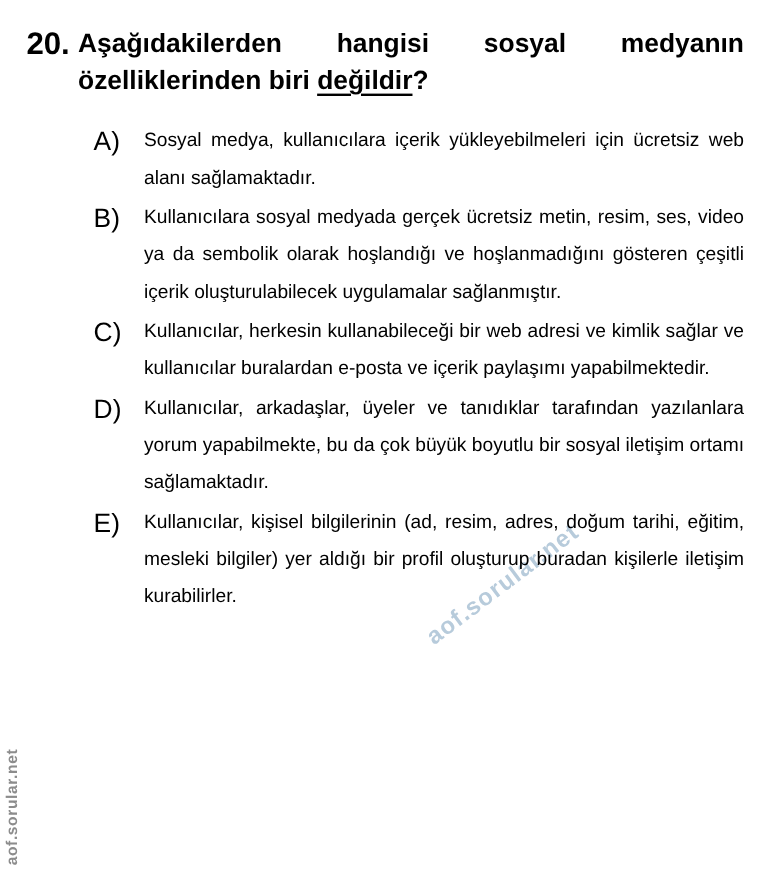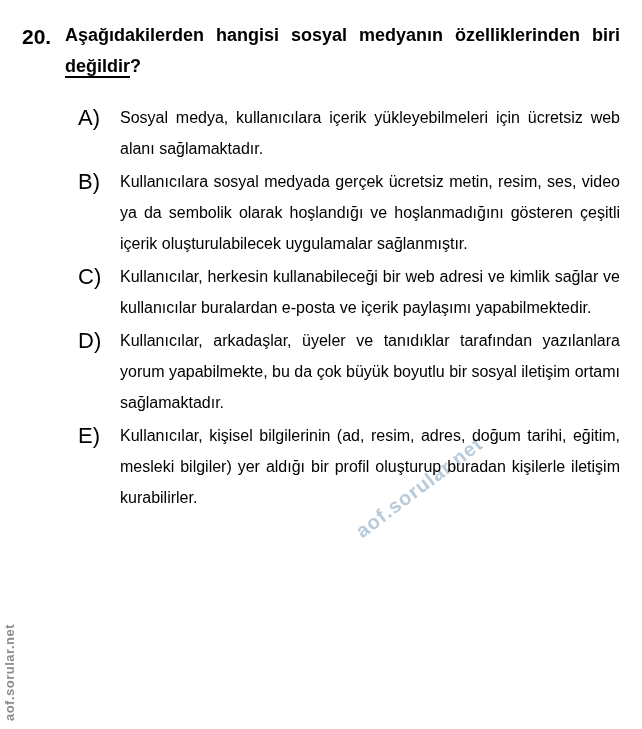--- a/index.html
+++ b/index.html
@@ -15,29 +15,29 @@
     padding-top: 20px;
   }
   .content { position: relative; z-index: 1; }
   .q-row {
     display: flex;
     padding: 0 22px 0 22px;
   }
   .q-num {
     flex: none;
     width: 43px;
-    font-size: 21px;
+    font-size: 26px;
     font-weight: bold;
     line-height: 31px;
     padding-top: 1px;
   }
   .q-text {
     margin: 0;
     flex: 1;
-    font-size: 18px;
+    font-size: 22px;
     font-weight: bold;
     line-height: 31px;
     text-align: justify;
   }
   .underlined {
     text-decoration: underline;
     text-decoration-thickness: 2px;
     text-underline-offset: 4px;
   }
   .options {

